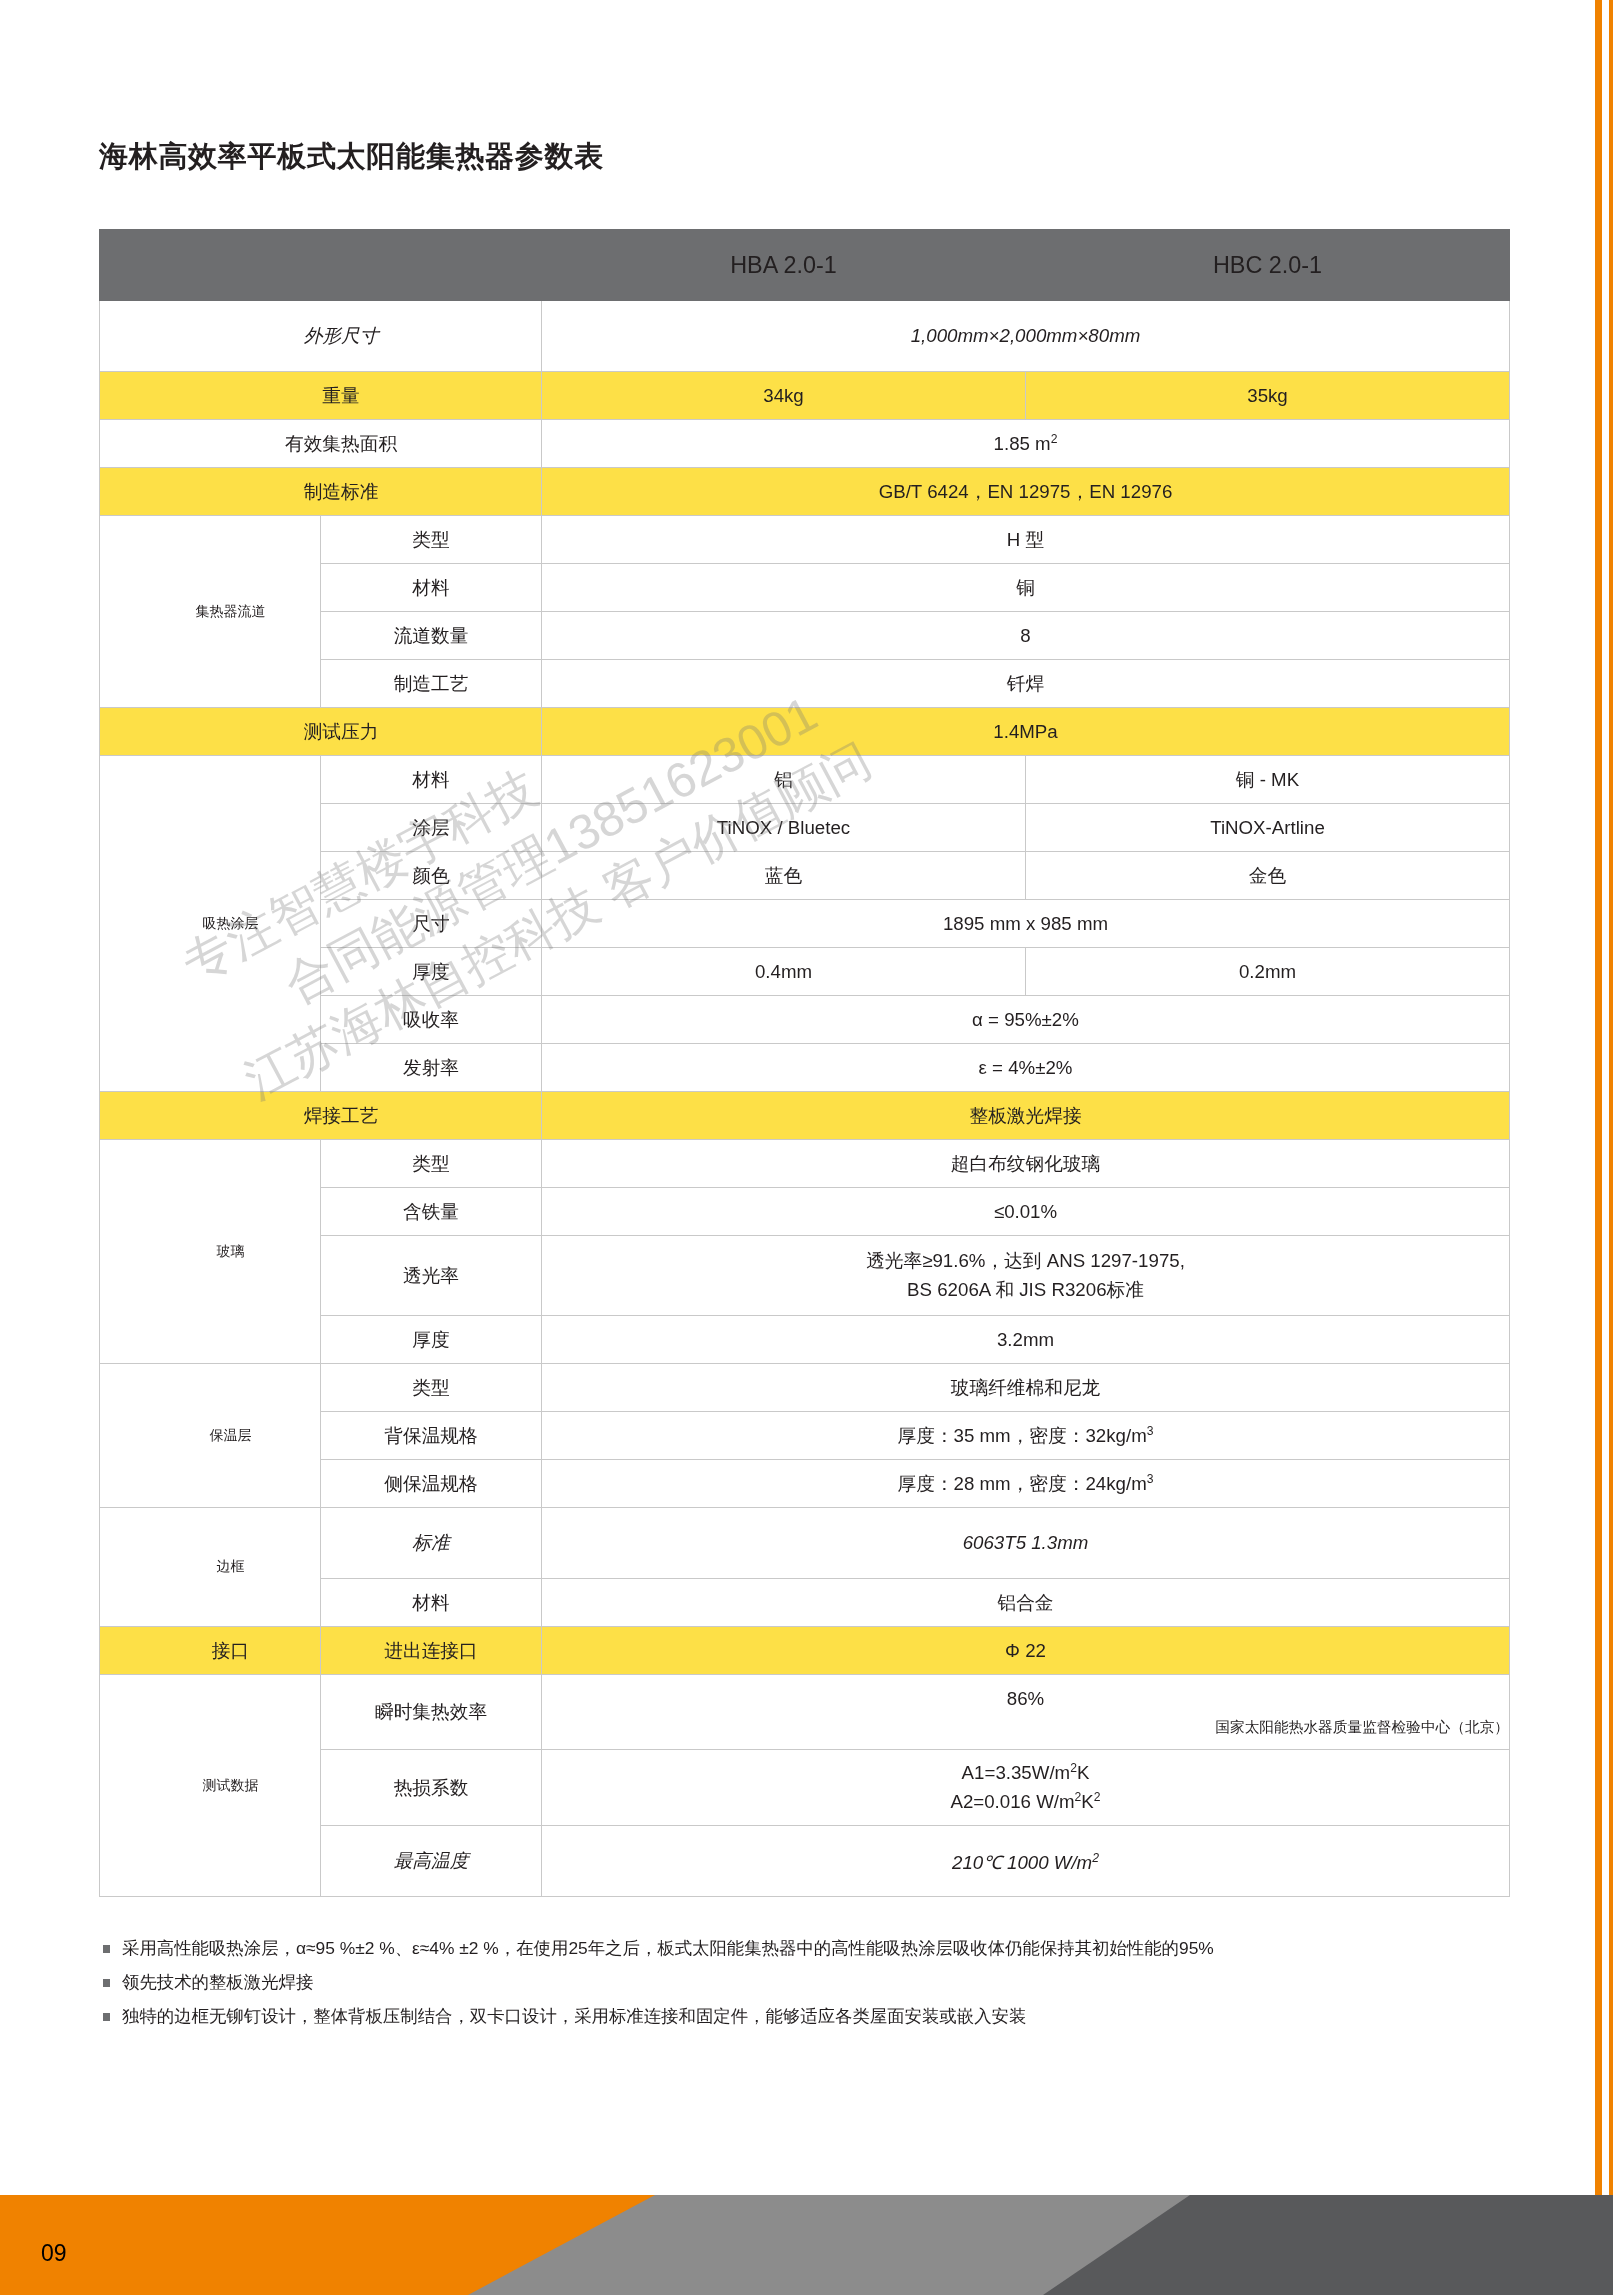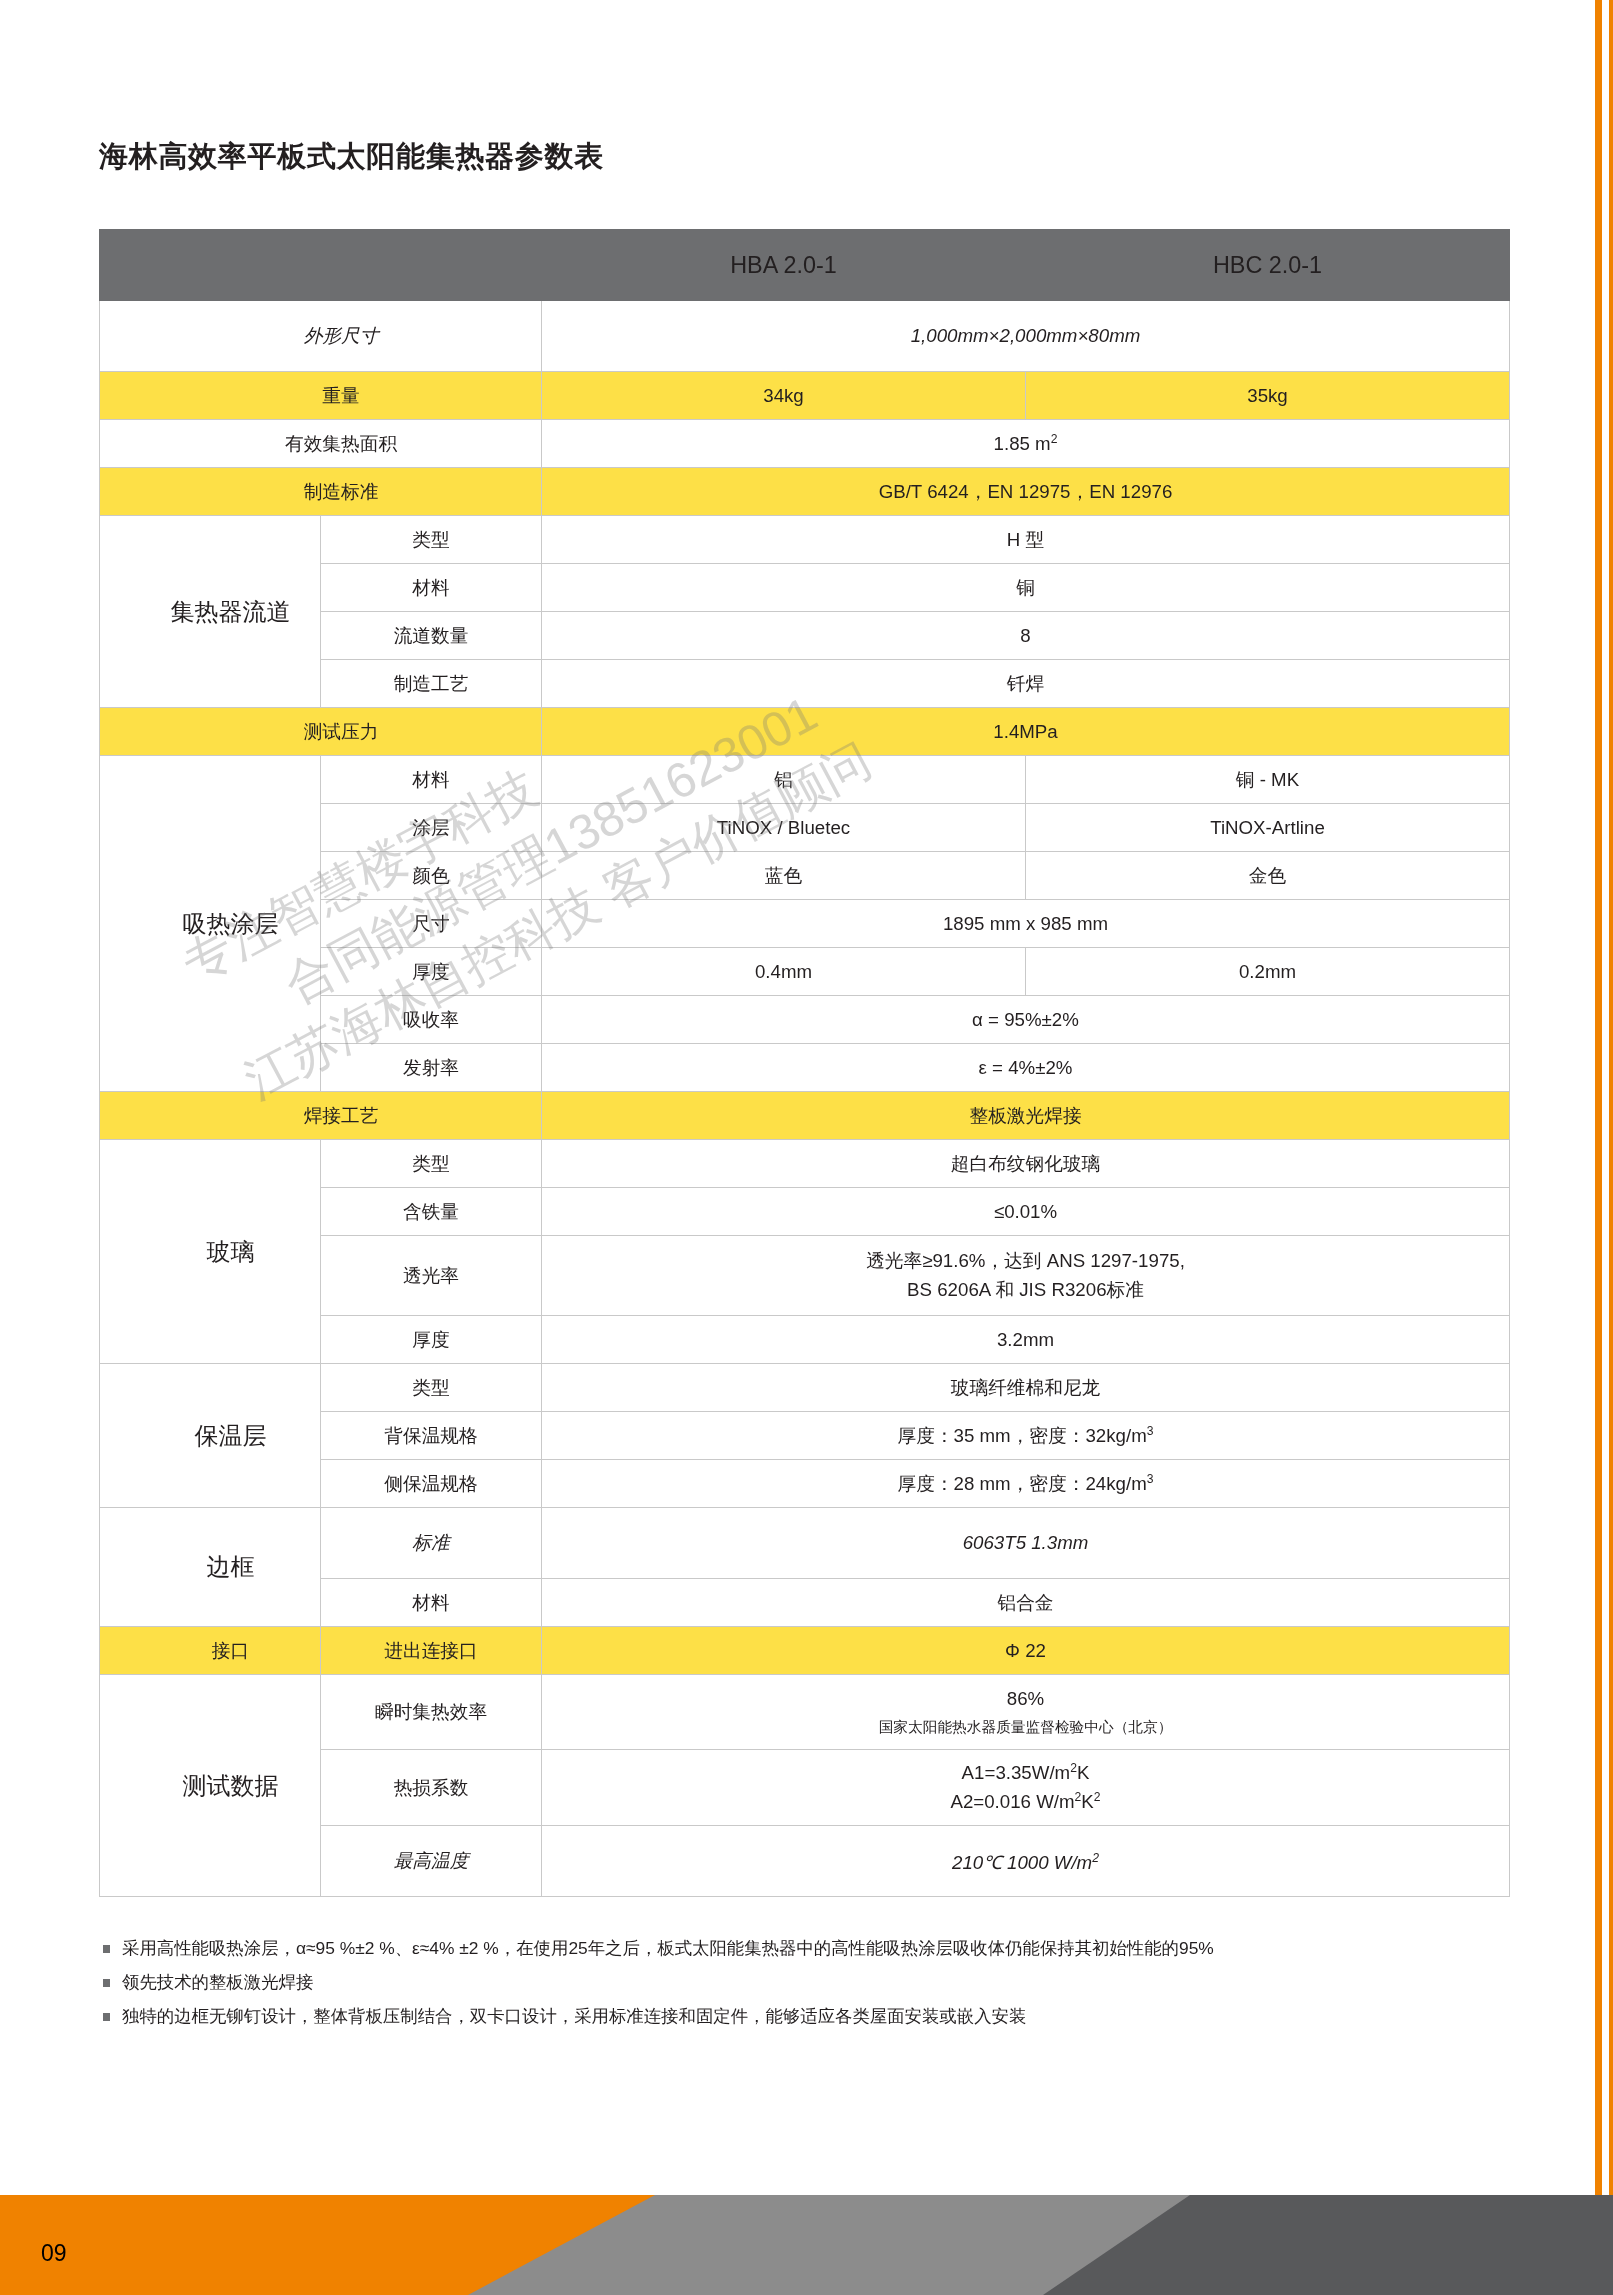--- a/index.html
+++ b/index.html
@@ -74,39 +74,40 @@
     height: 70px;
     border-color: #6d6e70 !important;
   }
   .hdr-blank {
     background: #6d6e70;
     border-color: #6d6e70 !important;
   }
   .rowlabel {
     text-align: left;
     padding-left: 41px !important;
-    font-size: 24px;
+    font-size: 14px;
   }
   .sublabel {
     font-size: 18.7px;
   }
   .shade {
     background: #fde047;
   }
   .cell {
     height: 47px;
     font-size: 18.7px;
   }
   .tall2 { height: 70px; font-style: italic; }
   .bold { font-weight: bold; }
   sup { font-size: 0.65em; vertical-align: super; }
   .small-note {
     font-size: 14.7px;
     display: block;
     margin-top: 8px;
+    text-align: right;
   }
   .multiline { line-height: 1.5; }
   .bullets {
     margin-top: 35px;
     font-size: 17.4px;
     line-height: 1.95;
     color: #231f20;
   }
   .bullets div {
     padding-left: 23px;

